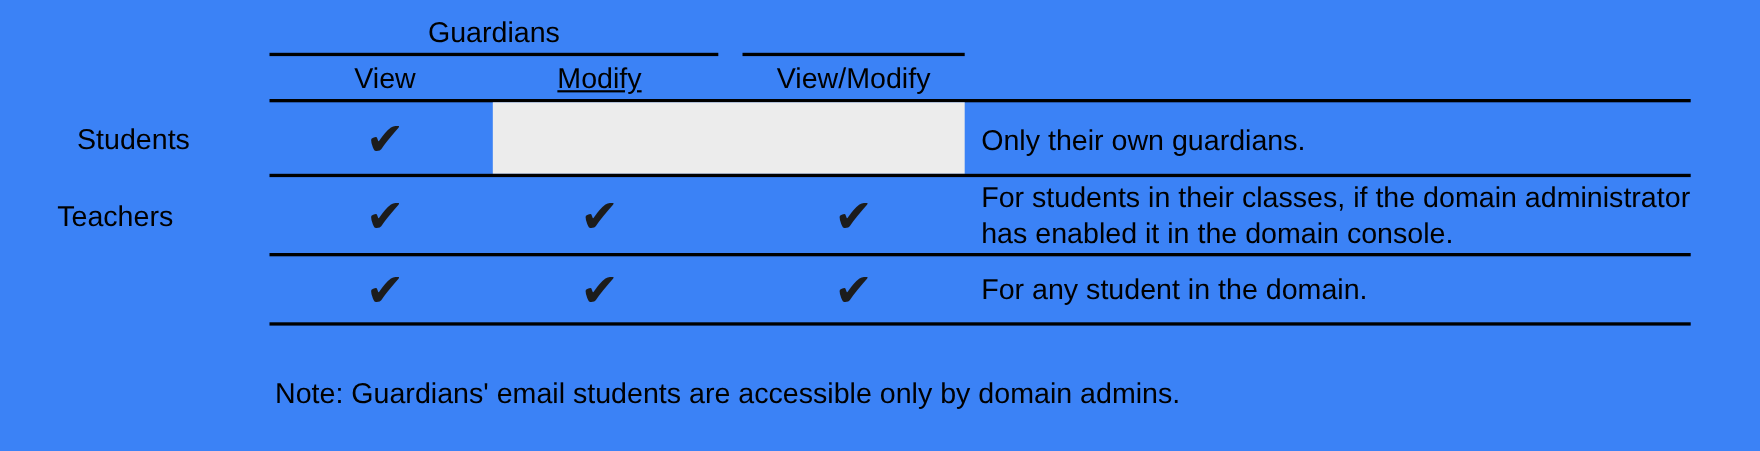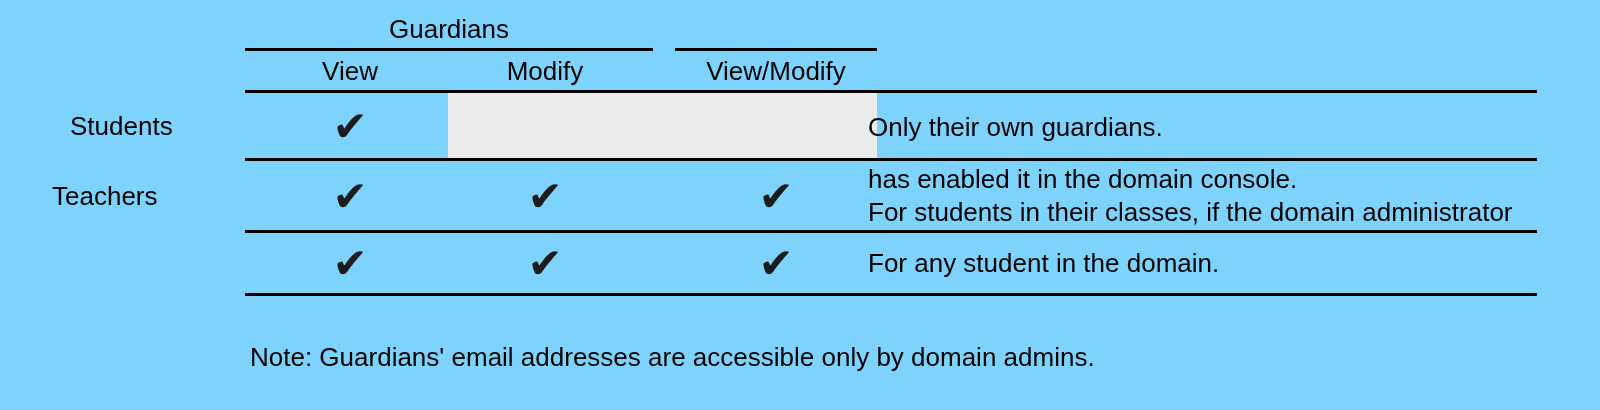--- a/index.html
+++ b/index.html
@@ -1,21 +1,21 @@
 <!DOCTYPE html>
 <html><head>
 <meta charset="utf-8">
 <style>
   * { margin: 0; padding: 0; box-sizing: border-box; }
   html, body { background: #ffffff; }
   .canvas {
     position: relative;
     width: 1600px;
     height: 410px;
-    background: #7dd3fc;
+    background: #3b82f6;
     font-family: "Liberation Sans", "DejaVu Sans", sans-serif;
     color: #000000;
     overflow: hidden;
   }
   .txt {
     position: absolute;
     font-size: 26px;
     line-height: 30px;
     color: #000000;
     white-space: nowrap;
@@ -52,34 +52,34 @@
   .row-teachers { top: 170px; }
   .row-admin    { top: 237px; }
   .note {
     position: absolute;
     left: 868px;
     width: 670px;
     font-size: 26px;
     line-height: 33px;
     color: #000000;
   }
-  .note span { display: block; white-space: nowrap; }
+  .note span { display: block; white-space: nowrap; margin-left: 24px; }
 </style>
 </head>
 <body>
 
 <div class="canvas">
 
   <div class="txt center" style="left:245px; top:14px; width:408px;">Guardians</div>
 
   <div class="rule" style="left:245px; top:48px; width:408px;"></div>
   <div class="rule" style="left:675px; top:48px; width:202px;"></div>
 
   <div class="txt center" style="left:245px; top:56px; width:210px;">View</div>
-  <div class="txt center" style="left:440px; top:56px; width:210px;">Modify</div>
+  <div class="txt center" style="left:440px; top:56px; width:210px;text-decoration:underline;">Modify</div>
   <div class="txt center" style="left:675px; top:56px; width:202px;">View/Modify</div>
 
   <div class="rule" style="left:245px; top:90px; width:1292px;"></div>
 
   <div class="disabled-cell"></div>
 
   <div class="txt" style="left:52px; top:111px;margin-left:18px;">Students</div>
   <div class="txt" style="left:52px; top:181px;">Teachers</div>
 
   <div class="check col-view row-students">✔</div>
@@ -93,22 +93,22 @@
   <div class="check col-invite row-admin">✔</div>
 
   <div class="rule" style="left:245px; top:158px; width:1292px;"></div>
   <div class="rule" style="left:245px; top:230px; width:1292px;"></div>
   <div class="rule" style="left:245px; top:293px; width:1292px;"></div>
 
   <div class="note" style="top:111px;">
     <span>Only their own guardians.</span>
   </div>
   <div class="note" style="top:163px;">
+    <span>For students in their classes, if the domain administrator</span>
     <span>has enabled it in the domain console.</span>
-    <span>For students in their classes, if the domain administrator</span>
   </div>
   <div class="note" style="top:247px;">
     <span>For any student in the domain.</span>
   </div>
 
-  <div class="txt" style="left:250px; top:342px;">Note: Guardians' email addresses are accessible only by domain admins.</div>
+  <div class="txt" style="left:250px; top:342px;">Note: Guardians' email students are accessible only by domain admins.</div>
 
 </div>
 
 </body></html>

